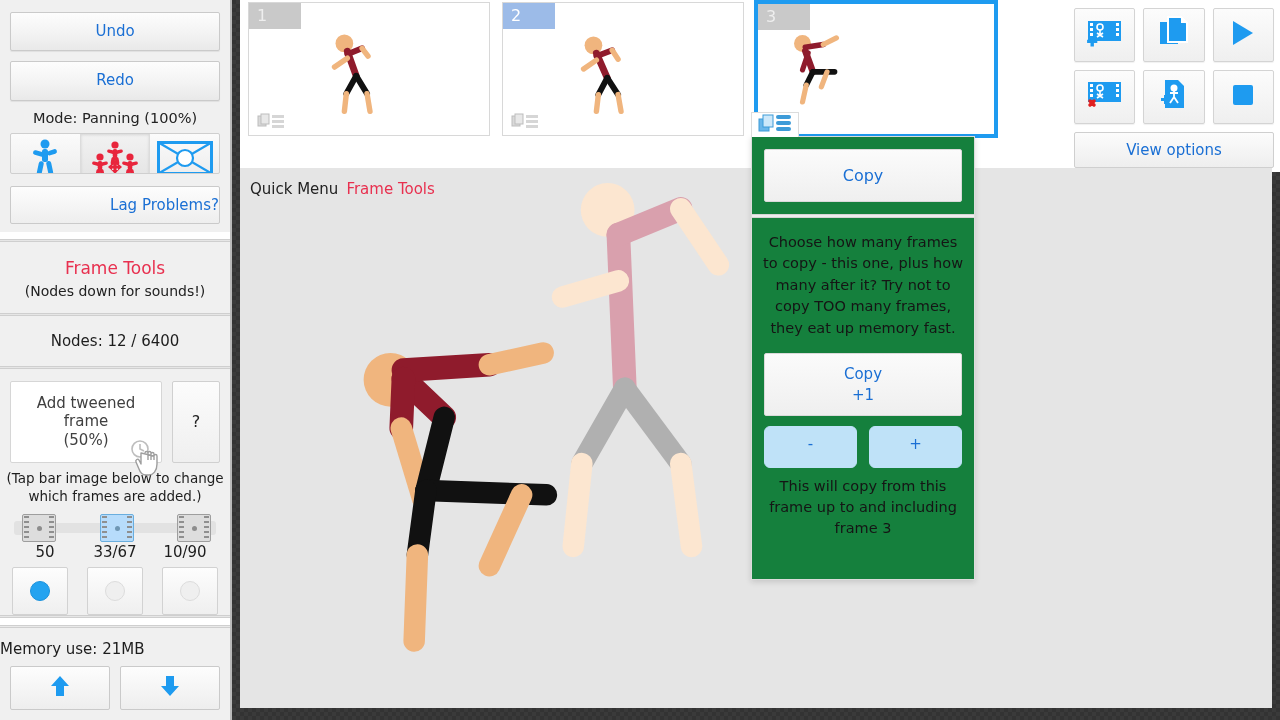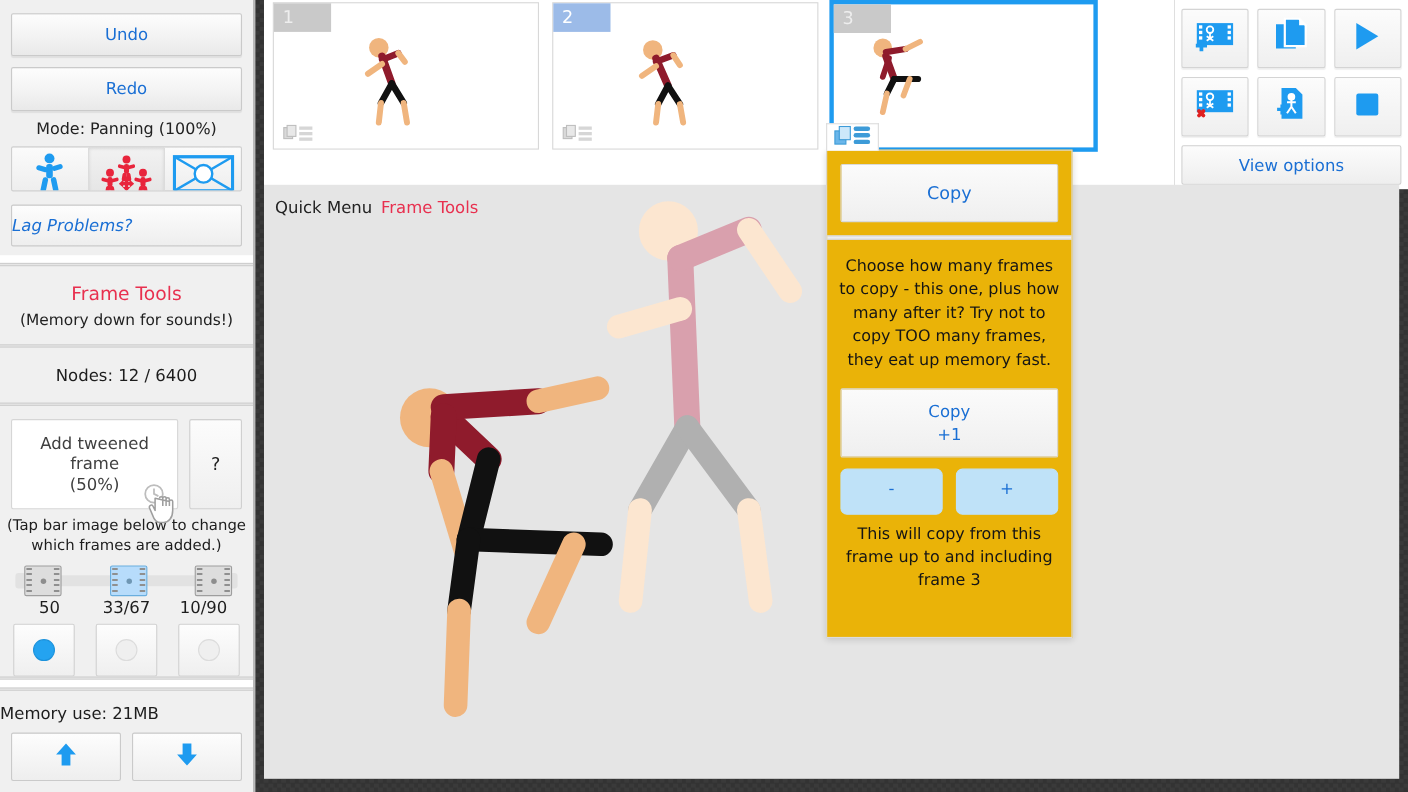--- a/index.html
+++ b/index.html
@@ -41,21 +41,21 @@
 
   .modebar { display:flex; margin: 0 10px; border:1px solid #cfcfcf; border-radius:2px; overflow:hidden;
              background: linear-gradient(180deg,#fbfbfb,#eee); }
   .modebtn { flex:1; display:flex; align-items:center; justify-content:center; height:52px; cursor:pointer;
              border-right:1px solid #dcdcdc; }
   .modebtn:last-child { border-right:none; }
   .modebtn.active { background: linear-gradient(180deg,#f2f2f2,#e2e2e2); box-shadow: inset 0 1px 3px rgba(0,0,0,.12); }
 
   .lag-btn { margin: 12px 10px 8px; display:block; width: calc(100% - 20px);
     background: linear-gradient(180deg,#fdfdfd,#eeeeee);
-    border:1px solid #cacaca; border-radius:2px; color:#1a6fd4; font-size:15px; padding:9px 0; cursor:pointer; text-align:left;font-style:italic;}
+    border:1px solid #cacaca; border-radius:2px; color:#1a6fd4; font-size:15px; padding:9px 0; cursor:pointer; text-align:right;}
 
   .frame-tools-title { text-align:center; color:#e8304f; font-size:17px; padding-top:16px; }
   .frame-tools-sub { text-align:center; font-size:14px; color:#222; padding:5px 0 14px; }
 
   .nodes-line { text-align:center; font-size:15px; color:#1d1d1d; padding: 16px 0 16px; }
 
   .tween-row { display:flex; gap:10px; padding: 12px 10px 0 10px; align-items:stretch; }
   .tween-btn {
     flex: 1 1 auto; width:152px;
     background:#fff; border:1px solid #d6d6d6; border-radius:2px;
@@ -126,21 +126,21 @@
 
   
   .canvas-area { position:absolute; left:240px; top:168px; width: 1032px; height: 540px; background:#e5e5e5; }
   .quickmenu { position:absolute; left:10px; top:12px; font-size:15px; color:#222; }
   .quickmenu .ft { color:#e8304f; margin-left:8px; }
   .stage { position:absolute; inset:0; }
 
   
   .popup {
     position:absolute; left:751px; top:136px; width:224px; height:444px;
-    background:#eab308; border:1px solid #dcdcdc; box-shadow: 0 2px 6px rgba(0,0,0,.14);
+    background:#15803d; border:1px solid #dcdcdc; box-shadow: 0 2px 6px rgba(0,0,0,.14);
   }
   .popup-tab {
     position:absolute; left:751px; top:112px; width:48px; height:25px;
     background:#fff; border:1px solid #dcdcdc; border-bottom:none;
     display:flex; align-items:center; justify-content:center; z-index:3;
   }
   .copy-main {
     margin: 12px 12px 0; padding: 16px 0;
     background: linear-gradient(180deg,#fbfbfb,#efefef);
     border:1px solid #dadada; border-radius:2px;
@@ -227,21 +227,21 @@
         </span>
       </div>
     </div>
 
     <div class="lag-btn">Lag Problems?</div>
 
     <div class="sb-white"></div>
     <div class="sb-divider"></div>
 
     <div class="frame-tools-title">Frame Tools</div>
-    <div class="frame-tools-sub">(Memory down for sounds!)</div>
+    <div class="frame-tools-sub">(Nodes down for sounds!)</div>
 
     <div class="sb-divider"></div>
     <div class="nodes-line">Nodes: 12 / 6400</div>
     <div class="sb-divider"></div>
 
     <div class="tween-row">
       <div class="tween-btn">
         <div>Add tweened frame</div>
         <div>(50%)</div>
         <span style="position:absolute;right:-10px;bottom:-22px;">

